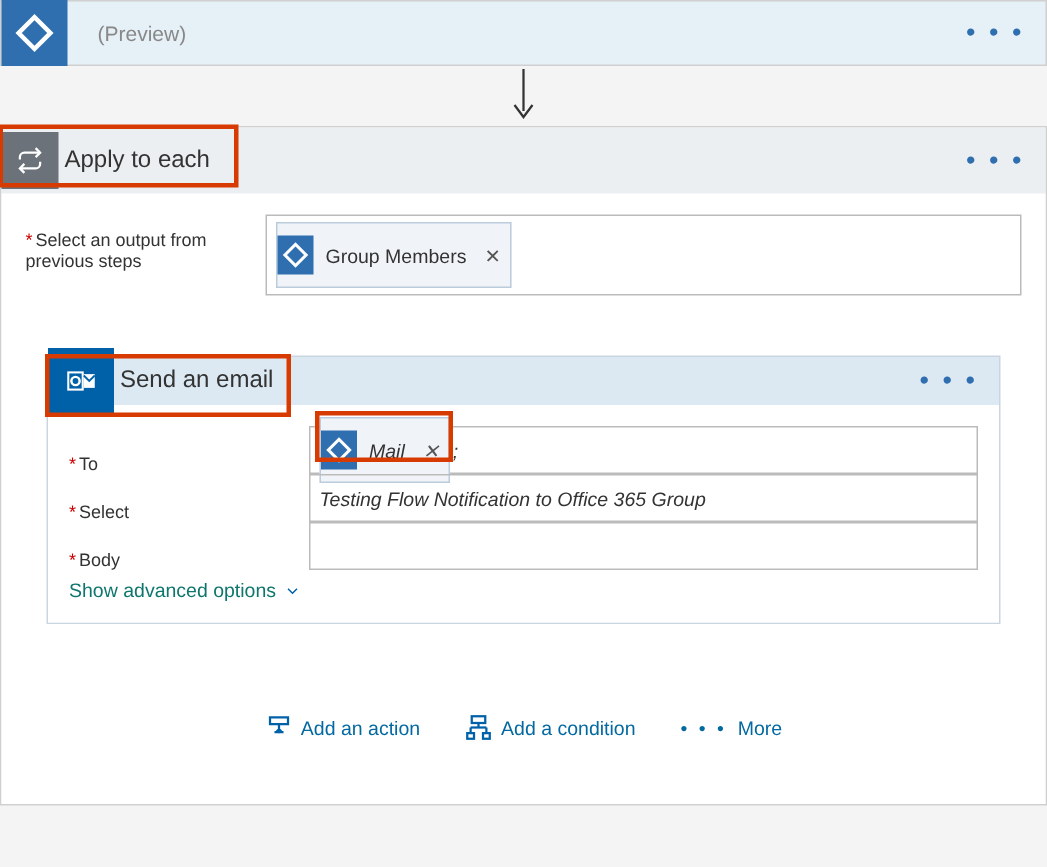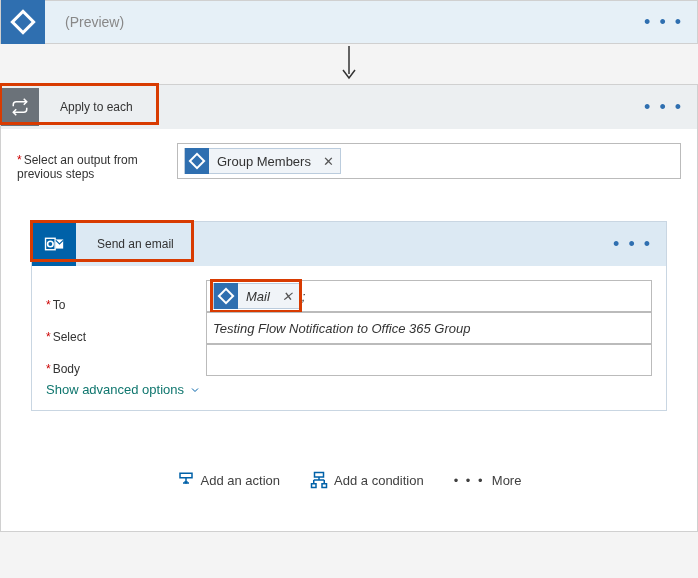--- a/index.html
+++ b/index.html
@@ -47,21 +47,21 @@
       align-items: center;
       position: relative;
     }
     .apply-icon {
       width: 38px; height: 38px;
       background: #6b7279;
       display: flex; align-items: center; justify-content: center;
       color: white;
       margin-left: 0;
     }
-    .apply-title { padding-left: 21px; color: #333; font-size: 12px; }
+    .apply-title { padding-left: 4px; color: #333; font-size: 16px; }
     .red-highlight {
       position: absolute;
       border: 3px solid #d83b01;
       pointer-events: none;
     }
 
     .apply-body { padding: 14px 16px 30px 16px; background: white; }
 
     .field-row { display: flex; align-items: flex-start; margin-bottom: 10px; }
     .field-label {
@@ -82,40 +82,40 @@
       gap: 4px;
       background: white;
       font-size: 13px;
       color: #333;
     }
 
     .token {
       display: inline-flex; align-items: center;
       background: #f0f4f8;
       border: 1px solid #bcd;
-      height: 26px;
+      height: 44px;
       font-size: 13px;
       color: #333;
     }
     .token-icon {
       width: 24px; height: 26px;
       background: #2f6fb0;
       display: flex; align-items: center; justify-content: center;
     }
     .token-label { padding: 0 6px 0 8px; }
     .token-remove { padding: 0 6px; color: #555; cursor: pointer; font-size: 13px; }
 
     
     .nested-card {
       margin: 40px 14px 0 14px;
       border: 1px solid #c9d6e2;
     }
     .nested-header {
       background: #dce9f3;
-      height: 44px;
+      height: 32px;
       display: flex; align-items: center;
       position: relative;
     }
     .nested-icon {
       width: 44px; height: 44px;
       background: #0061a8;
       display: flex; align-items: center; justify-content: center;
       color: white;
     }
     .nested-body { padding: 14px 14px 12px 14px; background: white; }
@@ -154,21 +154,21 @@
     .footer-actions {
       display: flex;
       justify-content: center;
       gap: 30px;
       padding-top: 60px;
       padding-bottom: 12px;
     }
     .footer-btn {
       display: inline-flex;
       align-items: center;
-      color: #404040;
+      color: #0369a1;
       font-size: 13px;
       cursor: pointer;
       justify-content: center;
     }
     .footer-btn svg { margin-right: 6px; }
     .footer-more { letter-spacing: 2px; }
 
     
     .azure-diamond {
       width: 18px; height: 18px;

